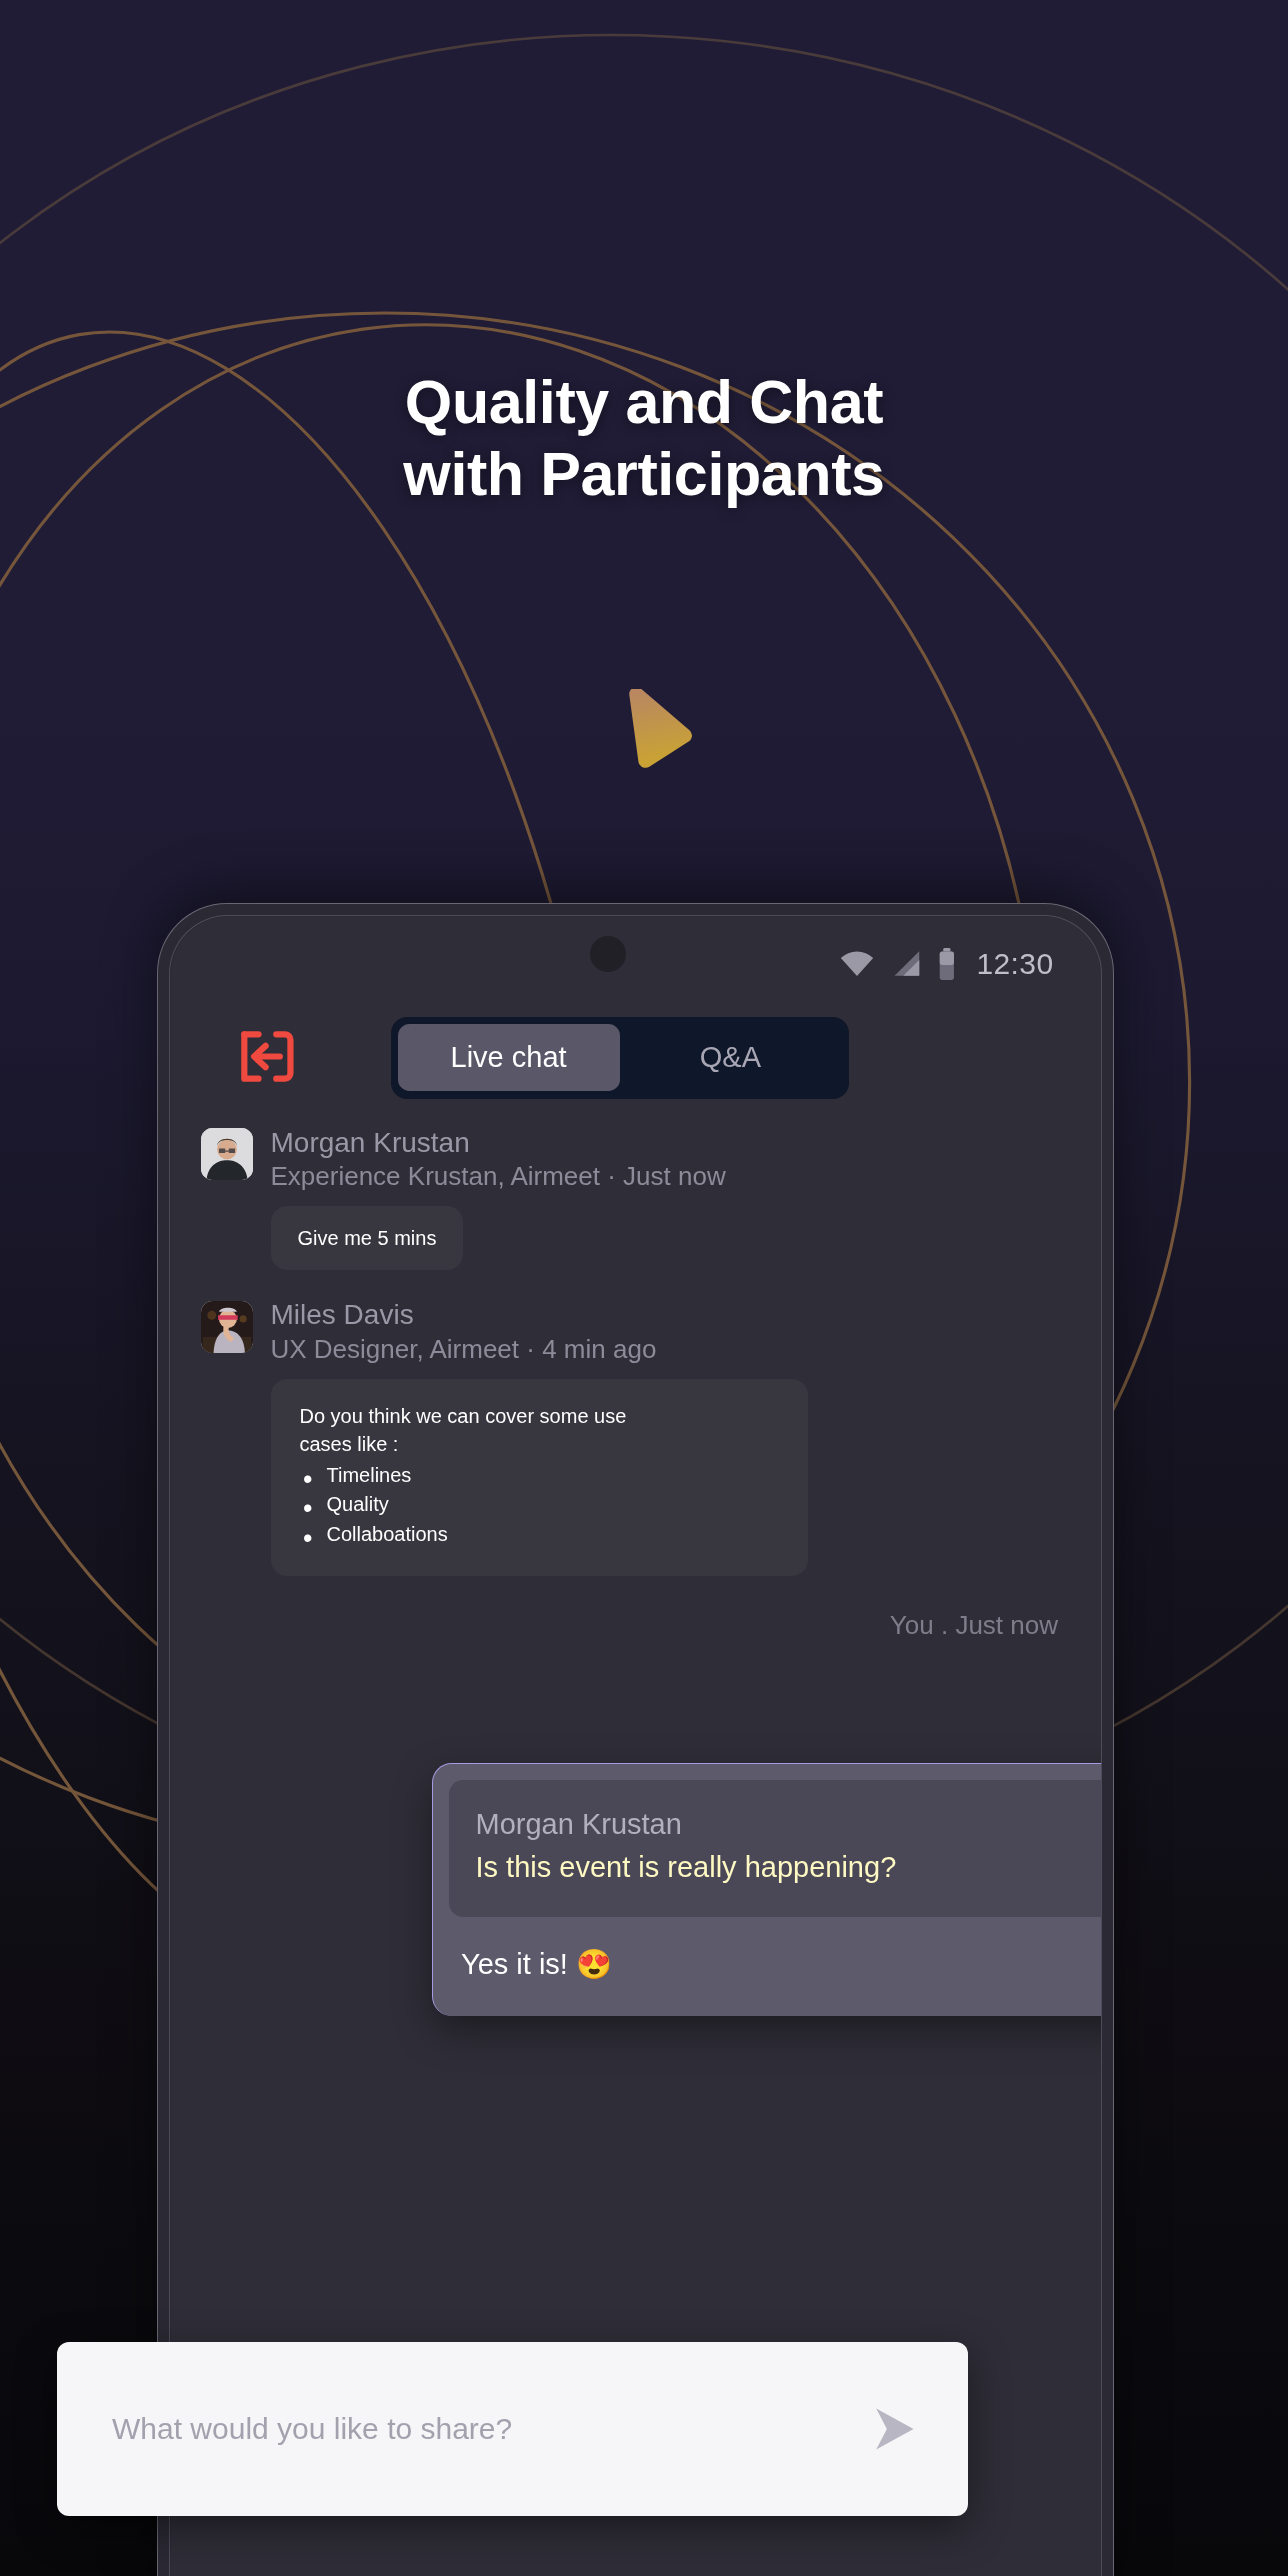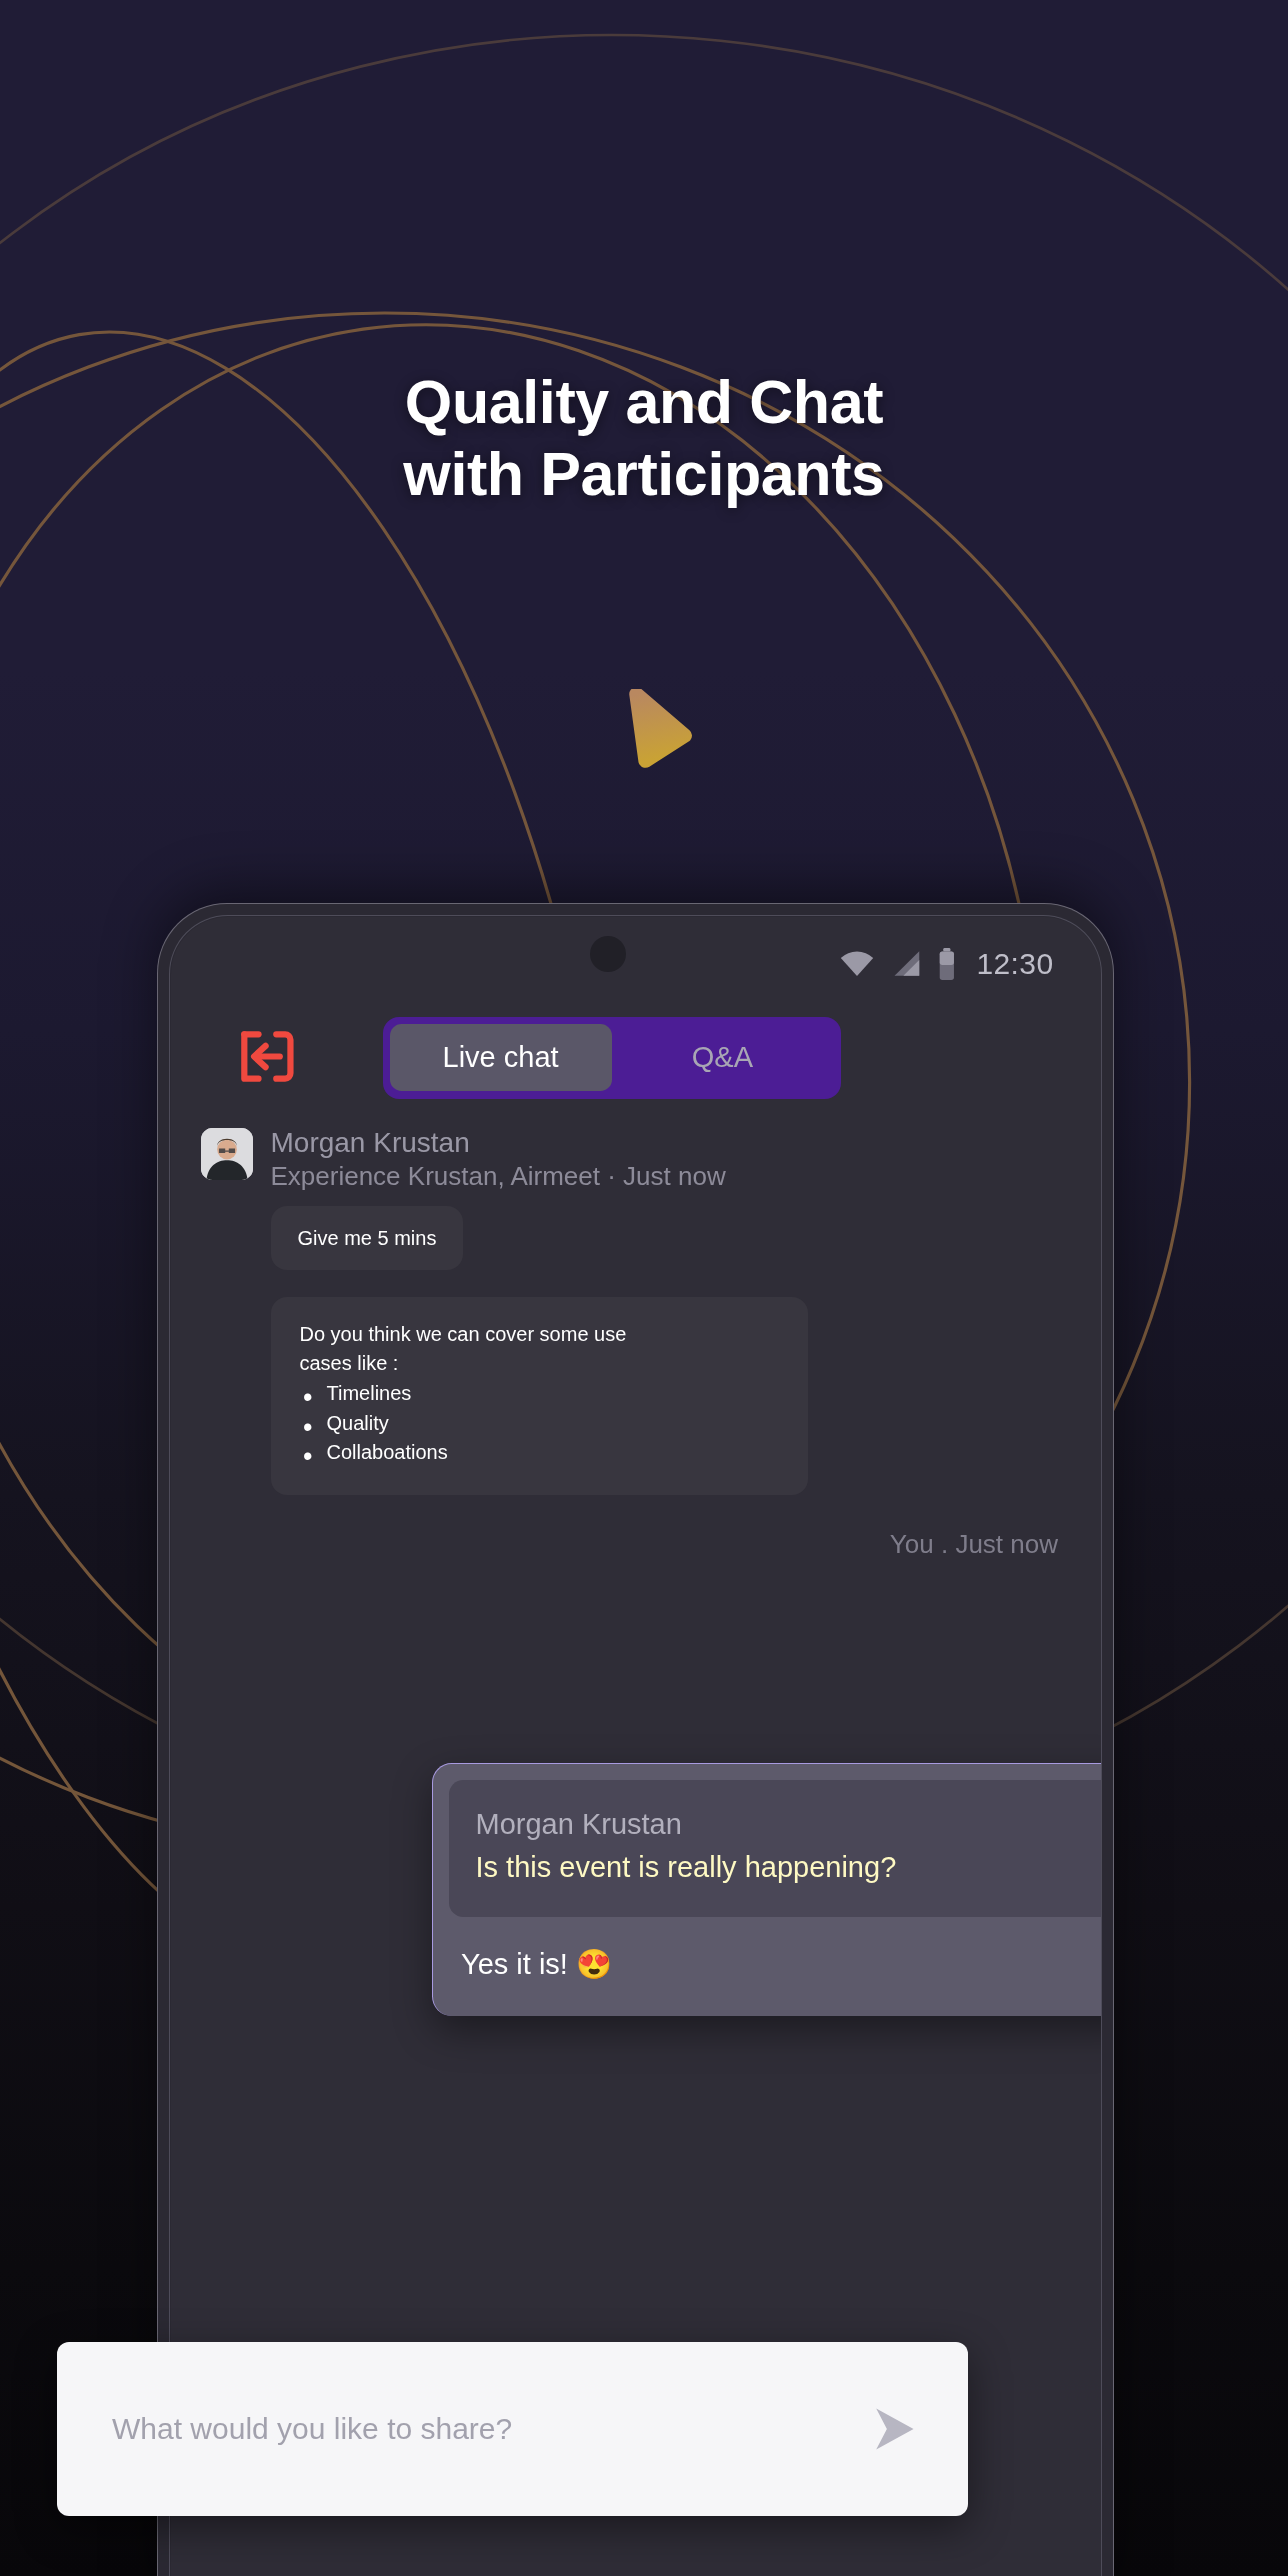--- a/index.html
+++ b/index.html
@@ -117,23 +117,23 @@
     height: 86px;
   }
   #exit-button {
     position: absolute;
     left: 68px; top: 12.5px;
     width: 55px; height: 55px;
     cursor: pointer;
   }
   #tabs {
     position: absolute;
-    left: 212px; top: 0;
+    left: 220px; top: 0;
     width: 458px; height: 82px;
-    background: #4c1d95;
+    background: #0f172a;
     border-radius: 16px;
     display: flex;
     padding: 7.2px;
   }
   .tab {
     flex: 1;
     display: flex; align-items: center; justify-content: center;
     border-radius: 11.6px;
     font-size: 29px;
     color: #a8a6b4;
@@ -347,20 +347,39 @@
             </div>
             <div class="meta">
               <div class="m-name">Morgan Krustan</div>
               <div class="m-sub">Experience Krustan, Airmeet · Just now</div>
             </div>
           </div>
           <div class="bubble">Give me 5 mins</div>
         </div>
 
         <div class="msg" style="margin-top:27px;">
+          <div class="msg-head">
+            <div class="avatar">
+              <svg viewBox="0 0 58 58" width="52" height="52">
+                <rect width="58" height="58" fill="#241a1a"></rect>
+                <circle cx="12" cy="16" r="5" fill="#5a3b1e" opacity="0.8"></circle>
+                <circle cx="47" cy="20" r="4" fill="#6b4a22" opacity="0.7"></circle>
+                <rect x="2" y="40" width="54" height="18" fill="#3a2a1c" opacity="0.8"></rect>
+                <path d="M14 58 C15 40 22 33 30 33 C40 33 48 40 49 58 Z" fill="#b9b4c0"></path>
+                <circle cx="30" cy="20" r="10" fill="#e0b494"></circle>
+                <path d="M19 16 h22 v5 h-22 z" fill="#d23b5a"></path>
+                <path d="M20 12 C22 6 38 6 40 12 Z" fill="#cfc8cf"></path>
+                <path d="M28 28 C27 36 30 40 33 42" stroke="#e0b494" stroke-width="6" fill="none" stroke-linecap="round"></path>
+              </svg>
+            </div>
+            <div class="meta">
+              <div class="m-name">Miles Davis</div>
+              <div class="m-sub">UX Designer, Airmeet · 4 min ago</div>
+            </div>
+          </div>
           <div class="bubble wide">
             <div>Do you think we can cover some use</div>
             <div>cases like :</div>
             <ul class="bullets">
               <li>Timelines</li>
               <li>Quality</li>
               <li>Collaboations</li>
             </ul>
           </div>
         </div>

